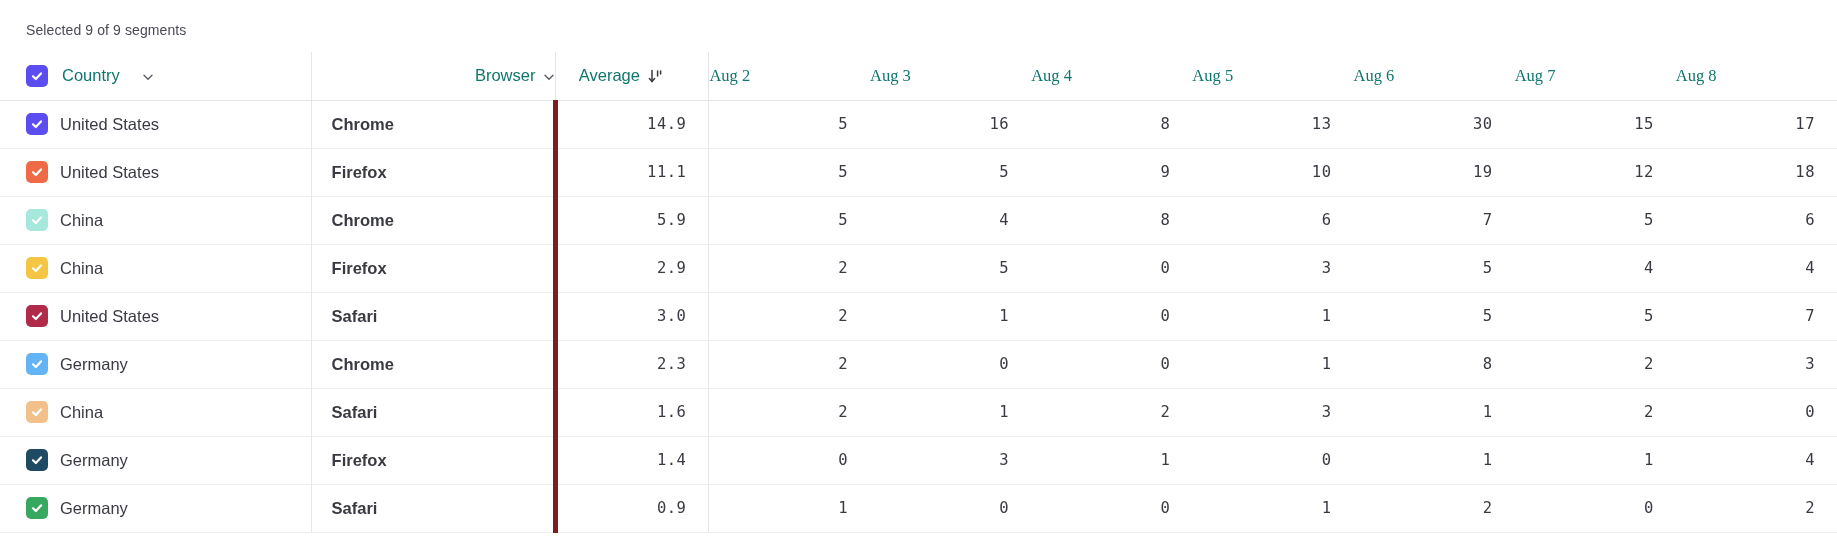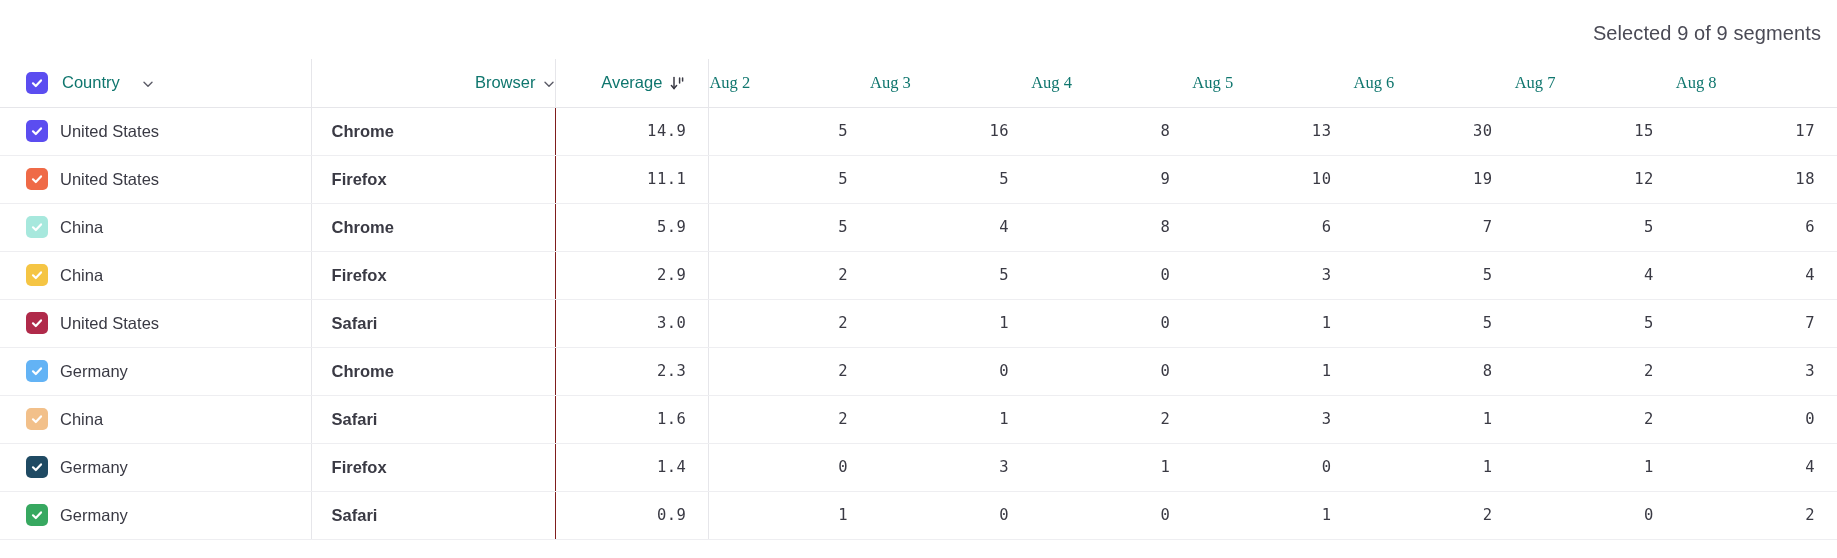--- a/index.html
+++ b/index.html
@@ -10,25 +10,24 @@
   }
   #app {
     width: 1837px;
     height: 558px;
     position: relative;
     background: #ffffff;
     overflow: hidden;
     box-sizing: border-box;
   }
   .selection-summary {
-    font-size: 20px;
+    font-size: 14px;
     color: #4a4a55;
-    padding: 22px 16px 0 26px;
+    padding: 22px 0 0 26px;
     letter-spacing: 0.1px;
-    text-align: right;
   }
   table.data-grid {
     border-collapse: collapse;
     width: 100%;
     table-layout: fixed;
     margin-top: 14px;
   }
   table.data-grid th,
   table.data-grid td {
     font-weight: normal;
@@ -52,21 +51,21 @@
   thead th.th-country {
     text-align: left;
     padding-left: 26px;
   }
   thead th.th-browser {
     text-align: right;
     padding-left: 20px;
     border-left: 1px solid #e6e6ea;
   }
   thead th.th-average {
-    text-align: right;
+    text-align: center;
     padding-right: 22px;
     border-left: 1px solid #e6e6ea;
   }
   thead th.th-day {
     text-align: left;
     padding-right: 22px;
     font-family: Liberation Serif, serif;
   }
   thead th.th-day.first-day {
     border-left: 1px solid #e6e6ea;
@@ -83,21 +82,21 @@
   }
   tbody td.td-browser {
     text-align: left;
     padding-left: 20px;
     border-left: 1px solid #e6e6ea;
     font-weight: bold;
   }
   tbody td.td-average {
     text-align: right;
     padding-right: 22px;
-    border-left: 1px solid #7f1d1d;
+    border-left: 5px solid #7f1d1d;
     font-family: "DejaVu Sans Mono", monospace;
     font-size: 15.5px;
     letter-spacing: 0.5px;
   }
   tbody td.td-day {
     text-align: right;
     padding-right: 22px;
     font-family: "DejaVu Sans Mono", monospace;
     font-size: 15.5px;
     letter-spacing: 0.5px;

